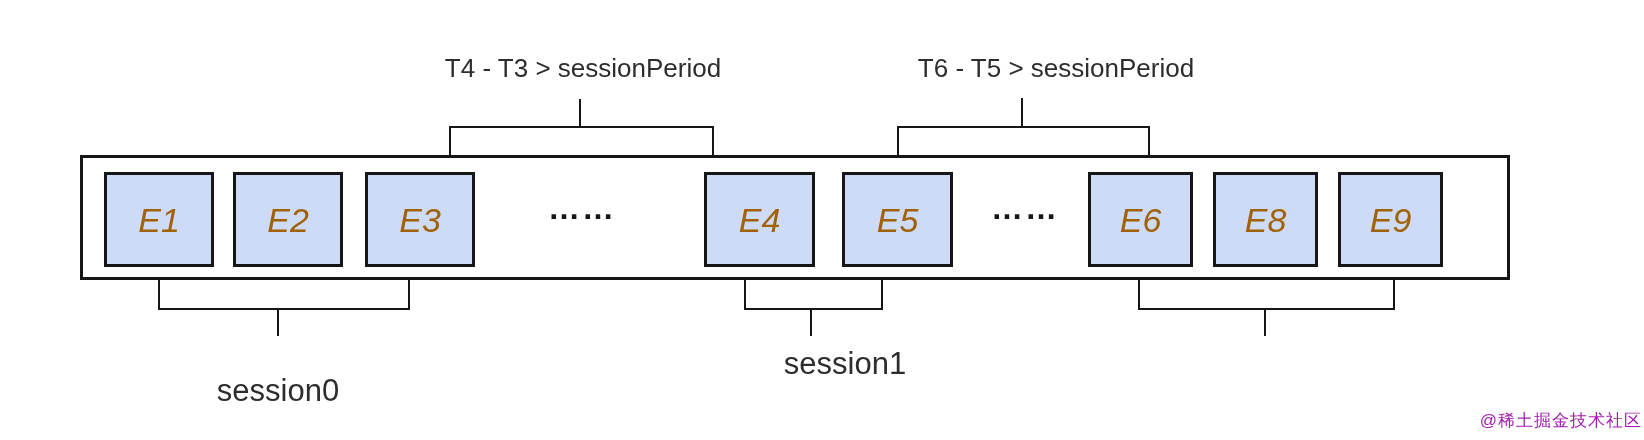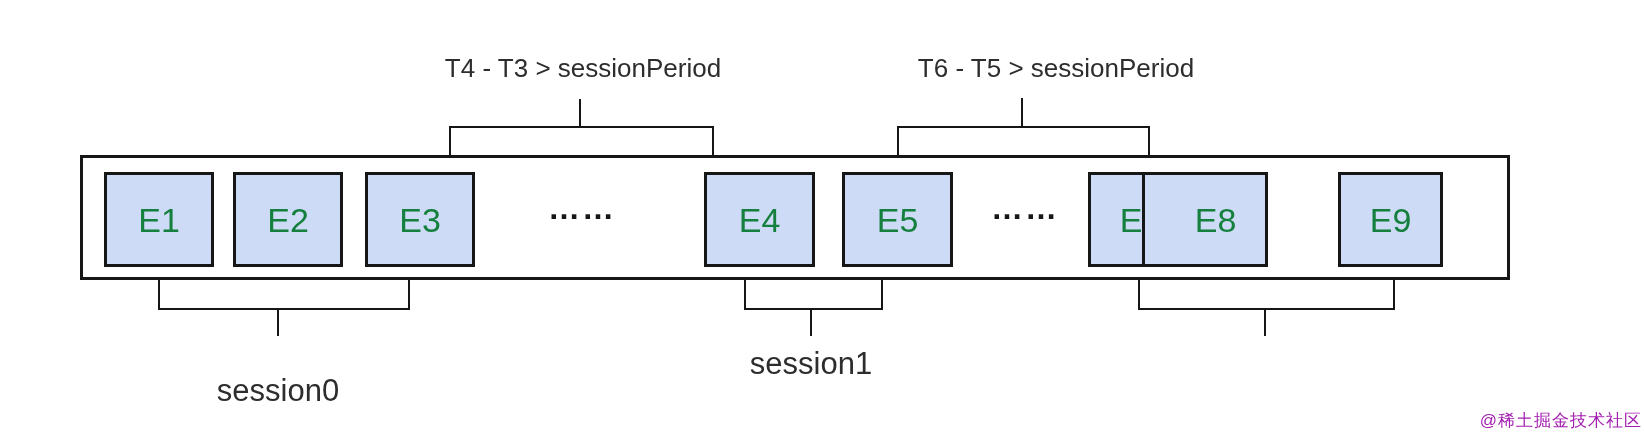--- a/index.html
+++ b/index.html
@@ -9,29 +9,29 @@
   }
   
   .container-box{
     position:absolute;left:80px;top:155px;width:1424px;height:119px;
     border:3px solid #161616;background:#ffffff;
   }
   
   .ebox{
     position:absolute;top:172px;height:89px;border:3px solid #161616;background:#cedbf6;
     display:flex;align-items:center;justify-content:center;
-    font-size:34px;color:#15803d;line-height:1;
+    font-size:34px;color:#a16207;line-height:1;font-style:italic;
   }
   .b1{left:104px;width:104px;}
   .b2{left:233px;width:104px;}
   .b3{left:365px;width:104px;}
   .b4{left:704px;width:105px;}
   .b5{left:842px;width:105px;}
   .b6{left:1088px;width:99px;}
-  .b7{left:1142px;width:99px;padding-left:21px;}
+  .b7{left:1213px;width:99px;}
   .b8{left:1338px;width:99px;}
   
   .dots{
     position:absolute;top:186px;width:160px;height:44px;
     font-size:32px;font-weight:bold;letter-spacing:2px;color:#161616;
     text-align:center;line-height:44px;
   }
   .d1{left:502px;}
   .d2{left:945px;}
   
@@ -62,21 +62,21 @@
   }
   .bb0{left:158px;width:248px;}
   .bb1{left:744px;width:135px;}
   .bb2{left:1138px;width:253px;}
   
   .session-label{
     position:absolute;top:346px;width:220px;text-align:center;
     font-size:31px;color:#2d2d2d;line-height:1.15;
   }
   .sl0{left:168px;margin-top:27px;}
-  .sl1{left:701px;}
+  .sl1{left:735px;}
   .sl2{left:1145px;}
   
   .watermark{
     position:absolute;right:2px;top:409px;
     font-size:17px;color:#a21caf;letter-spacing:1px;
   }
 </style>
 </head>
 <body>
 

